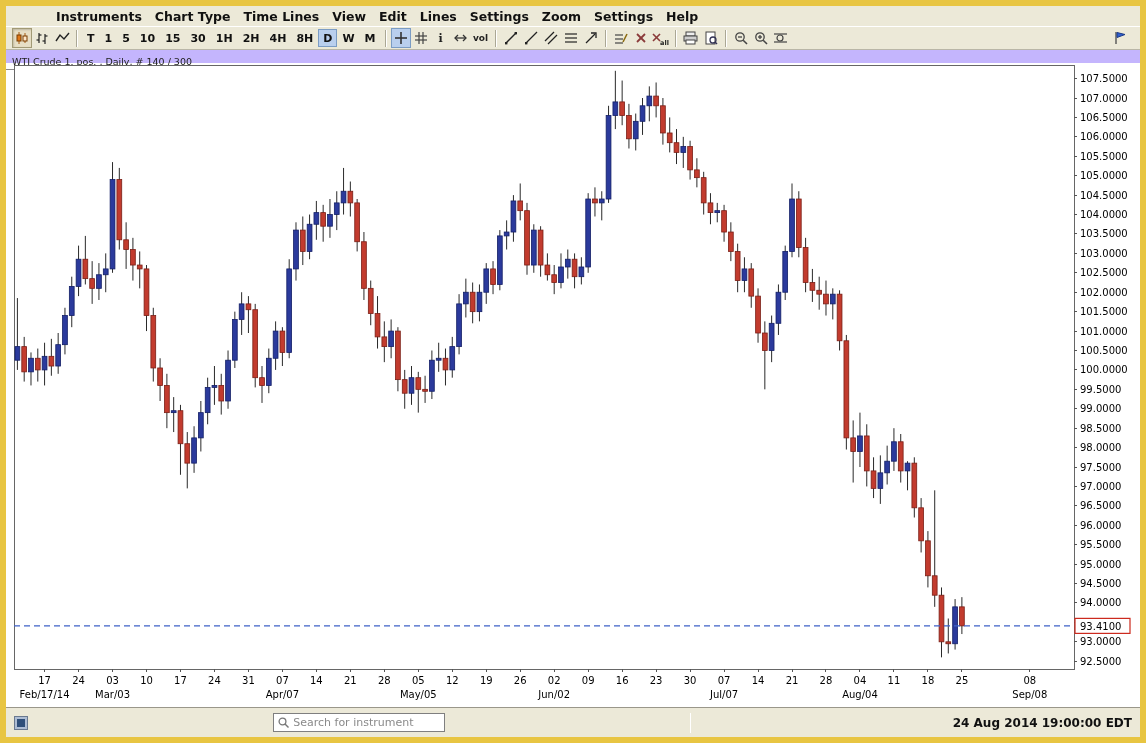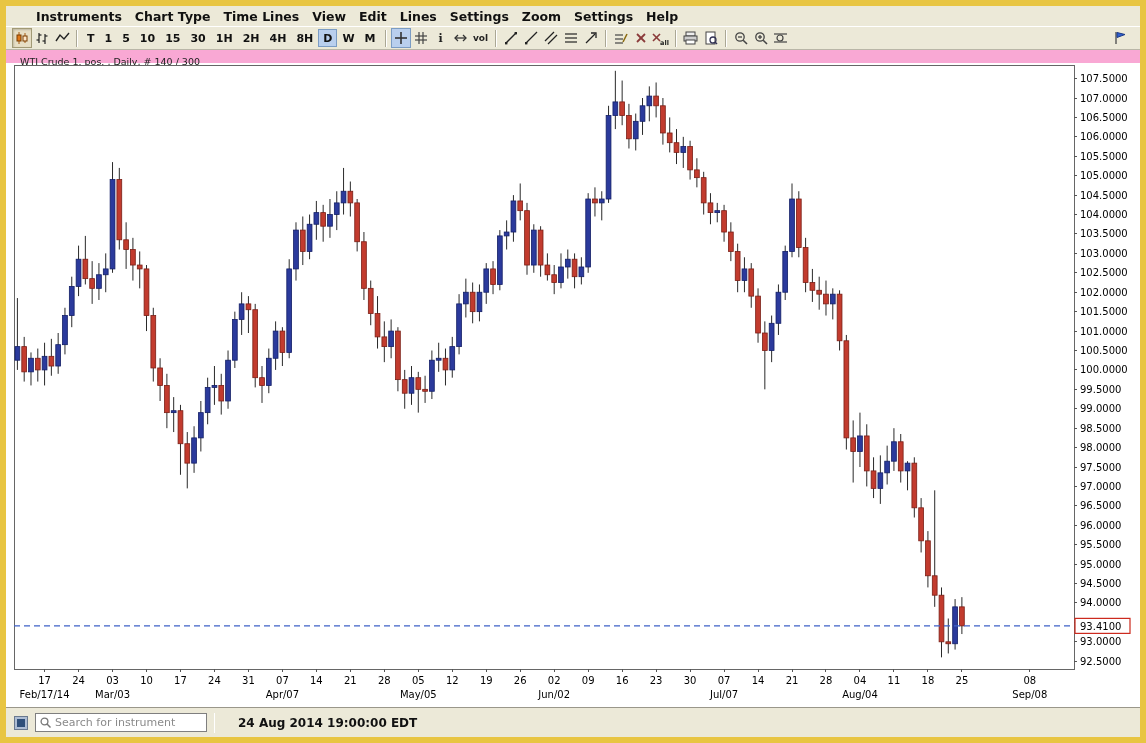--- a/index.html
+++ b/index.html
@@ -10,21 +10,21 @@
     background:#ece9d8;
     display:flex; flex-direction:column;
     overflow:hidden;
   }
   
   .menubar {
     height:20px; flex:0 0 20px;
     display:flex; align-items:center;
     gap:13px; padding-left:30px;
     background:#ece9d8;
-    font-size:12.5px; font-weight:bold; color:#101010;
+    font-size:12.5px; font-weight:bold; color:#101010;margin-left:20px;
   }
   .menubar span { cursor:default; white-space:nowrap; }
   
   .toolbar {
     height:24px; flex:0 0 24px;
     display:flex; align-items:center;
     padding:0 6px;
     background:#ece9d8;
     border-top:1px solid #ffffff;
     border-bottom:1px solid #b9b6a7;
@@ -45,33 +45,34 @@
     font-size:11px; font-weight:bold; color:#111;
     border:1px solid transparent;
   }
   .tf.selected { background:#b9cfee; border:1px solid #7b9cc4; }
   .vol-glyph { font-size:9px; font-weight:bold; color:#222; }
   .info-glyph { font-size:11px; font-weight:bold; font-family:"DejaVu Serif",serif; color:#222; }
   .all-glyph { font-size:6.5px; font-weight:bold; color:#222; margin-left:-2px; margin-top:9px; }
   .flag-btn { margin-left:auto; margin-right:4px; }
   
   .chart-area { flex:1 1 auto; background:#ffffff; position:relative; overflow:hidden; }
-  .chart-title-strip { height:13px; background:#f9a8d4; padding-left:8px; }
+  .chart-title-strip { height:13px; background:#c4b5fd; }
   .chart-title-strip span {
     display:inline-block; font-size:9.5px; color:#222;
     border-bottom:1px solid #8a8a8a; padding:0 28px 1px 6px; line-height:12px;
   }
   svg text { font-family:"DejaVu Sans","Liberation Sans",sans-serif; }
   
   .statusbar {
     height:30px; flex:0 0 30px;
     display:flex; align-items:center; gap:7px;
     padding:0 8px;
     background:#ece9d8;
     border-top:1px solid #9a978a;
+    justify-content:space-between;
   }
   .chip { width:14px; height:14px; background:#aebdd4; border:1px solid #6a798f;
     display:flex; align-items:center; justify-content:center; }
   .chip-inner { width:8px; height:8px; background:#2f4f7a; }
   .searchbox {
     width:172px; height:19px; background:#ffffff;
     border:1px solid #7f7f7f;
     display:flex; align-items:center; gap:4px; padding:0 4px;
   }
   .searchbox input {

